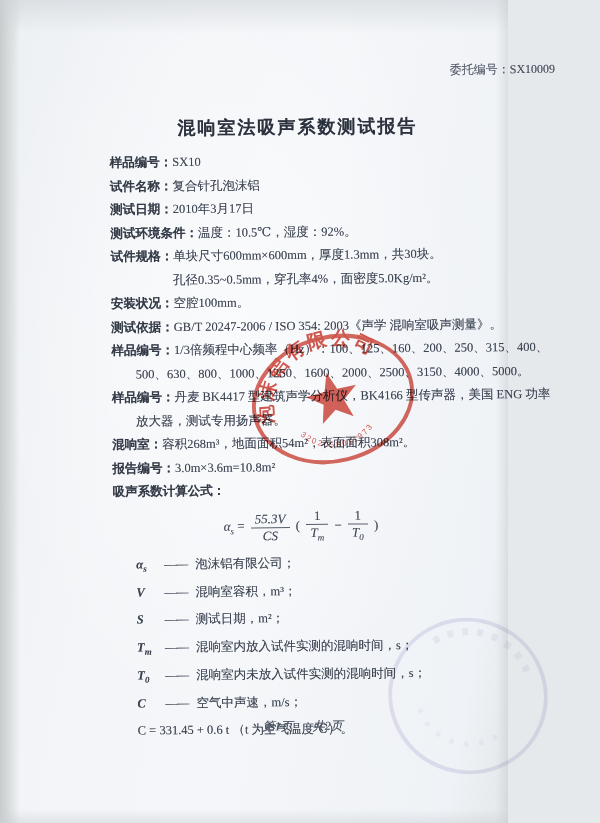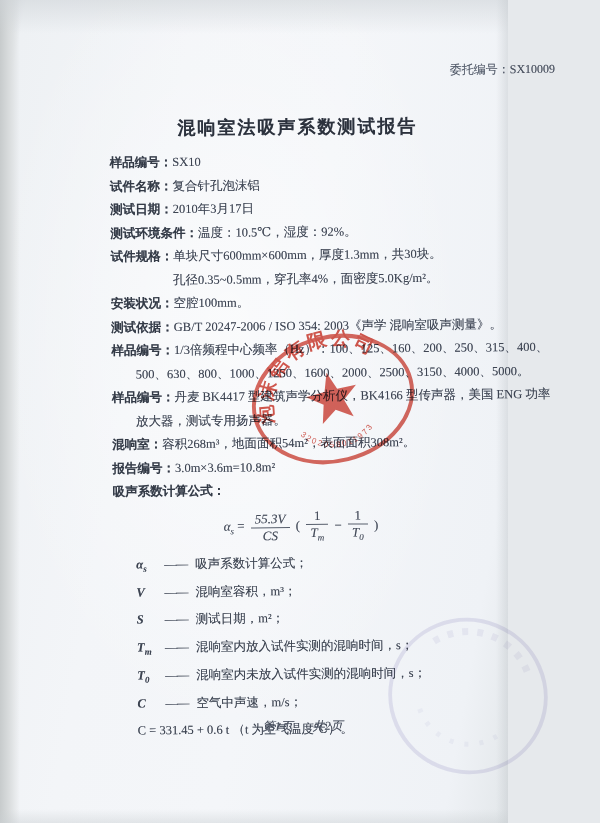--- a/index.html
+++ b/index.html
@@ -110,21 +110,21 @@
       <span class="up">=</span>
       <span class="frac"><span class="top">55.3V</span><span class="bot">CS</span></span>
       <span class="up">(</span>
       <span class="frac"><span class="top up">1</span><span class="bot"><span>T</span><sub>m</sub></span></span>
       <span class="up">−</span>
       <span class="frac"><span class="top up">1</span><span class="bot"><span>T</span><sub>0</sub></span></span>
       <span class="up">)</span>
     </div>
 
     <div class="defs">
-      <div class="def"><span class="sym"><span class="g">α</span><sub>s</sub></span><span class="dash">——</span><span>吸声系数计算公式；</span></div>
+      <div class="def"><span class="sym"><span class="g">α</span><sub>s</sub></span><span class="dash">——</span><span>泡沫铝有限公司；</span></div>
       <div class="def"><span class="sym"><span class="g">V</span><sub></sub></span><span class="dash">——</span><span>混响室容积，m³；</span></div>
       <div class="def"><span class="sym"><span class="g">S</span><sub></sub></span><span class="dash">——</span><span>测试日期，m²；</span></div>
       <div class="def"><span class="sym"><span class="g">T</span><sub>m</sub></span><span class="dash">——</span><span>混响室内放入试件实测的混响时间，s；</span></div>
       <div class="def"><span class="sym"><span class="g">T</span><sub>0</sub></span><span class="dash">——</span><span>混响室内未放入试件实测的混响时间，s；</span></div>
       <div class="def"><span class="sym"><span class="g">C</span><sub></sub></span><span class="dash">——</span><span>空气中声速，m/s；</span></div>
       <div class="speedline">C = 331.45 + 0.6 t （t 为空气温度℃）。</div>
     </div>
 
     <div class="footer">
       <span>第1页</span><span>共2页</span>

